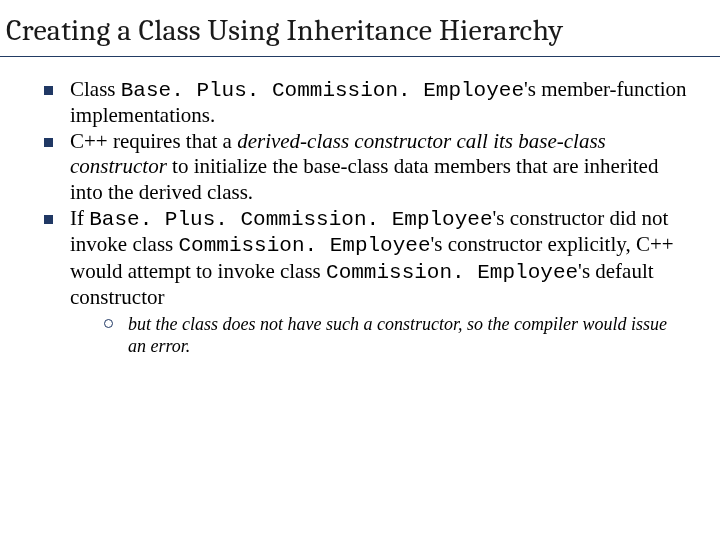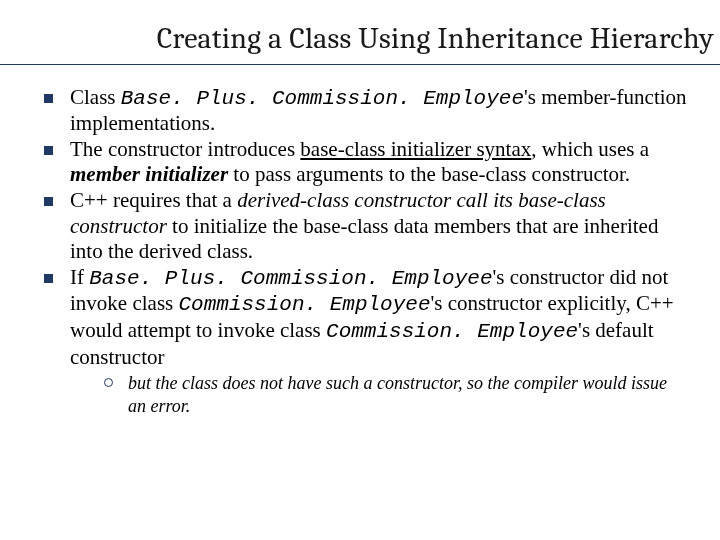--- a/index.html
+++ b/index.html
@@ -12,22 +12,21 @@
     color: #000000;
     overflow: hidden;
   }
   .slide {
     position: relative;
     width: 720px;
     height: 540px;
     box-sizing: border-box;
   }
   .title-wrap {
-    padding: 20px 0 0 0;
-    text-align: right;
+    padding: 12px 0 0 0;
   }
   .title {
     font-family: Cambria, "Times New Roman", serif;
     font-size: 30px;
     color: #1a1a1a;
     line-height: 1.25;
     padding: 0 6px 6px 6px;
     border-bottom: 1.5px solid #223b63;
     letter-spacing: 0.2px;
   }
@@ -75,21 +74,20 @@
     left: 4px;
     top: 6px;
     width: 9px;
     height: 9px;
     border: 1.5px solid #203864;
     border-radius: 50%;
     box-sizing: border-box;
   }
   .mono {
     font-family: "Courier New", Courier, monospace;
-    font-style: italic;
   }
   .ul {
     text-decoration: underline;
   }
   .bi {
     font-style: italic;
     font-weight: bold;
   }
   .i {
     font-style: italic;
@@ -103,23 +101,20 @@
     <div class="title">Creating a Class Using Inheritance Hierarchy</div>
   </div>
 
   <div class="body">
     <ul class="top">
 
       <li>
         <span>Class </span><span class="mono">Base. Plus. Commission. Employee</span><span>'s member-function implementations.</span>
       </li>
 
-      <li>
-        <span>The constructor introduces </span><span class="ul">base-class initializer syntax</span><span>, which uses a </span><span class="bi">member initializer</span><span> to pass arguments to the base-class constructor.</span>
-      </li>
 
       <li>
         <span>C++ requires that a </span><span class="i">derived-class constructor call its base-class constructor</span><span> to initialize the base-class data members that are inherited into the derived class.</span>
       </li>
 
       <li>
         <span>If </span><span class="mono">Base. Plus. Commission. Employee</span><span>'s constructor did not invoke class </span><span class="mono">Commission. Employee</span><span>'s constructor explicitly, C++ would attempt to invoke class </span><span class="mono">Commission. Employee</span><span>'s default constructor</span>
 
         <ul class="sub">
           <li>

